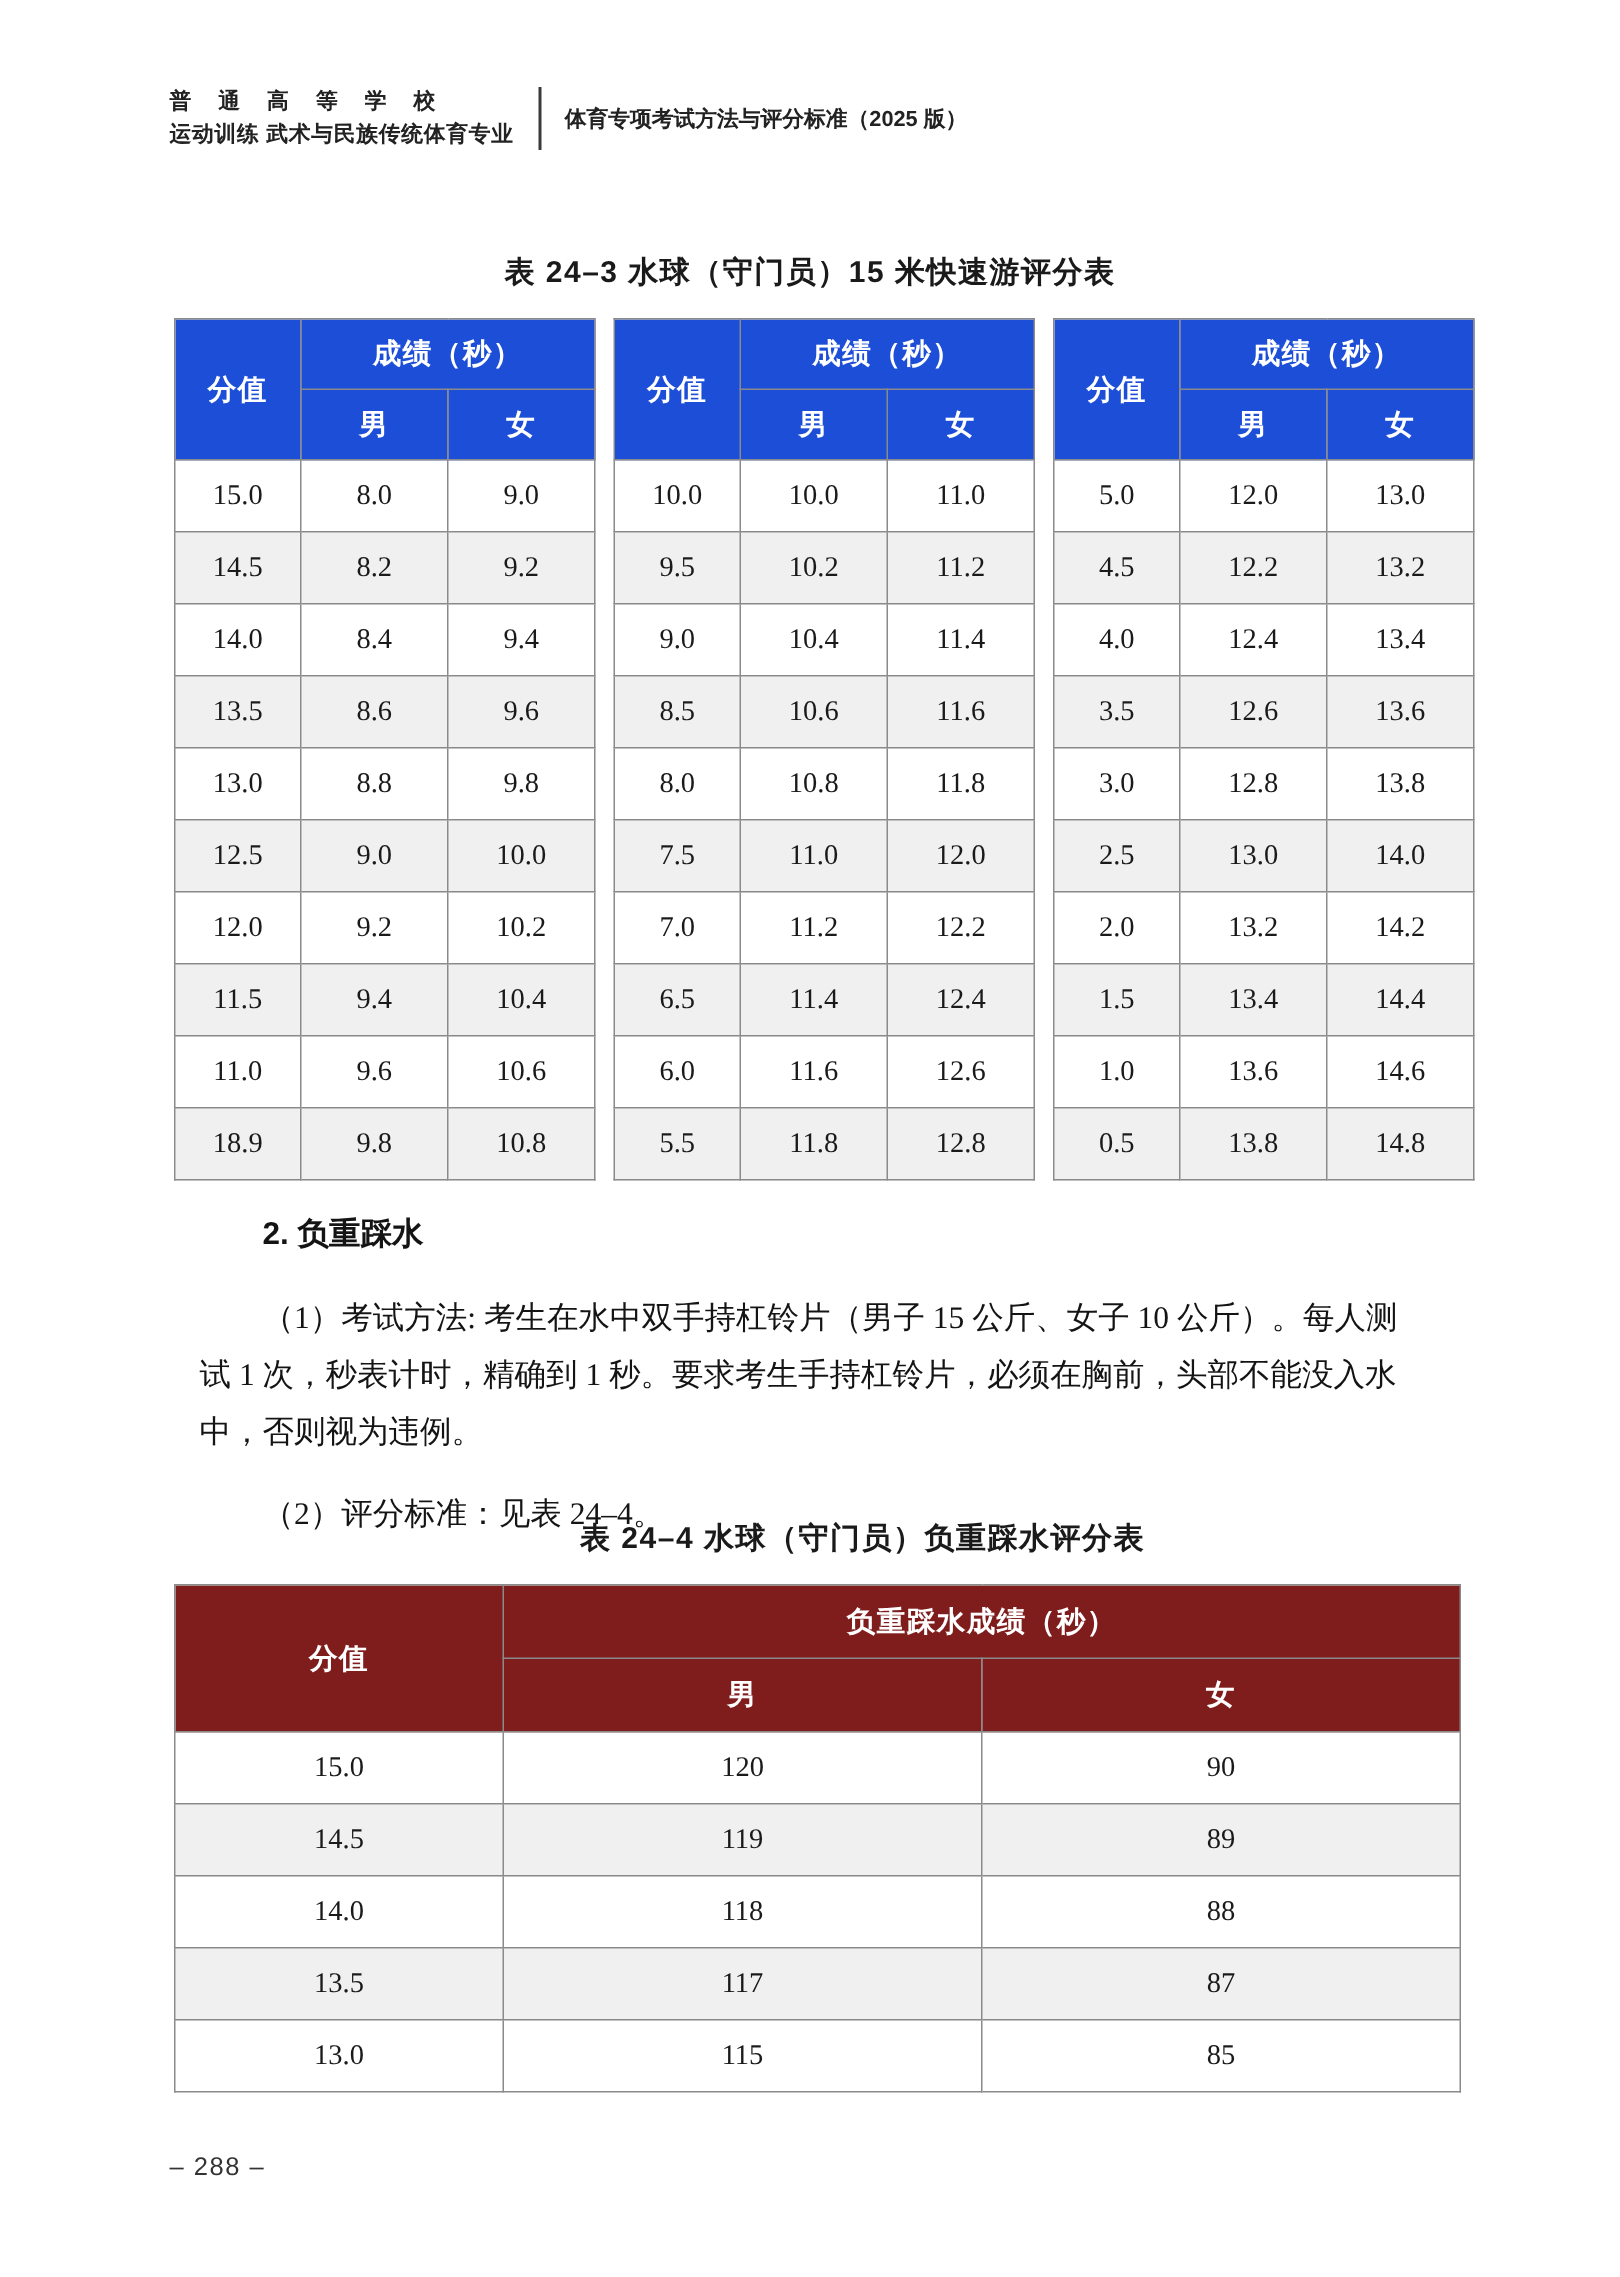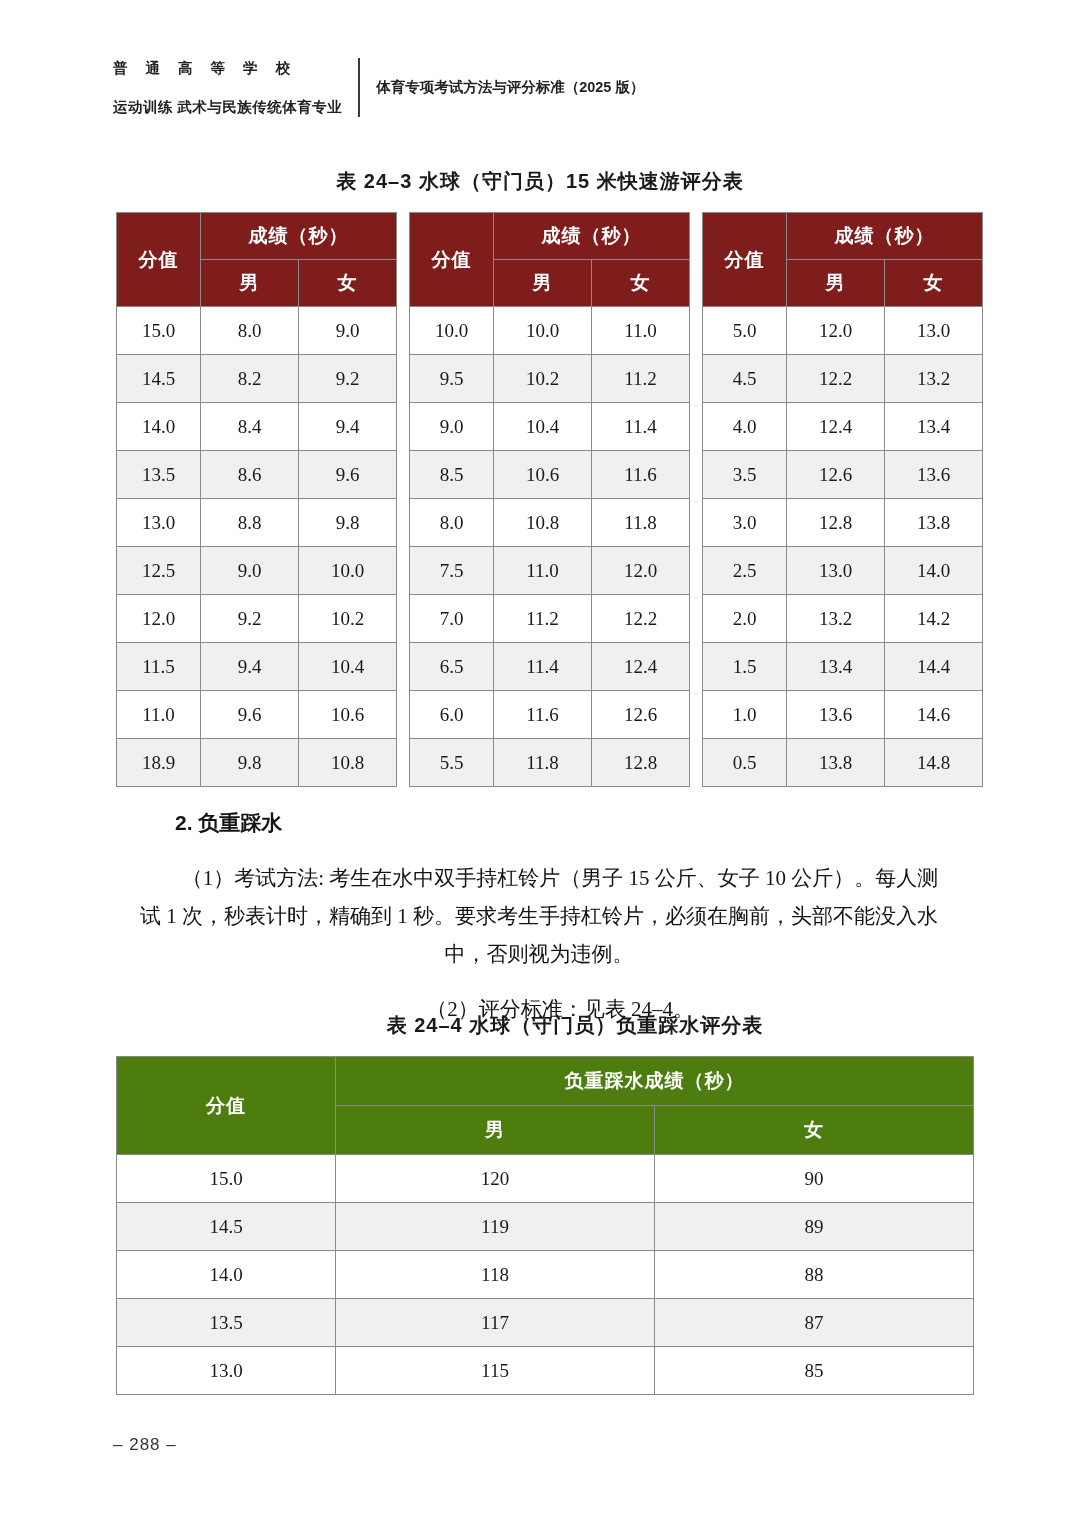--- a/index.html
+++ b/index.html
@@ -41,28 +41,28 @@
   .header-left .line1 {
     font-family: "Liberation Sans", sans-serif;
     font-weight: bold;
     font-size: 14.5px;
     letter-spacing: 7px;
     color: #222;
     line-height: 20px;
     white-space: nowrap;
   }
   .header-left .line2 {
-    font-family: Liberation Serif, serif;
+    font-family: Liberation Sans, sans-serif;
     font-weight: bold;
     font-size: 14.5px;
     letter-spacing: 0.5px;
     color: #222;
     line-height: 20px;
     white-space: nowrap;
-    margin-top: 19px;
+    margin-top: 2px;
   }
   .header-right {
     padding-left: 16px;
     font-family: "Liberation Sans", sans-serif;
     font-weight: bold;
     font-size: 14.5px;
     color: #222;
     white-space: nowrap;
   }
 
@@ -93,21 +93,21 @@
     font-family: "Liberation Serif", "DejaVu Serif", serif;
   }
   table.grid th, table.grid td {
     border: 1px solid #8a8a8a;
     text-align: center;
     vertical-align: middle;
     font-size: 19px;
     color: #1a1a1a;
   }
   table.grid thead th {
-    background: #7f1d1d;
+    background: #1d4ed8;
     color: #ffffff;
     font-family: "Liberation Sans", sans-serif;
     font-weight: bold;
     font-size: 19px;
     letter-spacing: 1px;
   }
   table.grid tbody td {
     height: 45px;
   }
   table.grid tbody tr:nth-child(odd) td { background: #ffffff; }
@@ -128,21 +128,21 @@
   }
   table.grid2 { border-collapse: collapse; }
   table.grid2 th, table.grid2 td {
     border: 1px solid #8a8a8a;
     text-align: center;
     vertical-align: middle;
     font-size: 19px;
     color: #1a1a1a;
   }
   table.grid2 thead th {
-    background: #4d7c0f;
+    background: #7f1d1d;
     color: #ffffff;
     font-family: "Liberation Sans", sans-serif;
     font-weight: bold;
     font-size: 19px;
     letter-spacing: 1px;
   }
   table.grid2 tbody td { height: 45px; }
   table.grid2 tbody tr:nth-child(odd) td { background: #ffffff; }
   table.grid2 tbody tr:nth-child(even) td { background: #f0f0f0; }
   .t2-c1 { width: 216px; }
@@ -163,21 +163,20 @@
   }
   .body-text p { margin: 17px; }
   .bt-heading {
     font-family: "Liberation Sans", sans-serif;
     font-weight: bold;
     text-indent: 42px;
     font-size: 21px;
   }
   .bt-para {
     text-indent: 42px;
-    text-align: center;
   }
 
   
   .footer {
     position: absolute;
     left: 113px;
     top: 1435px;
     font-family: "Liberation Sans", sans-serif;
     font-size: 17px;
     color: #333;

